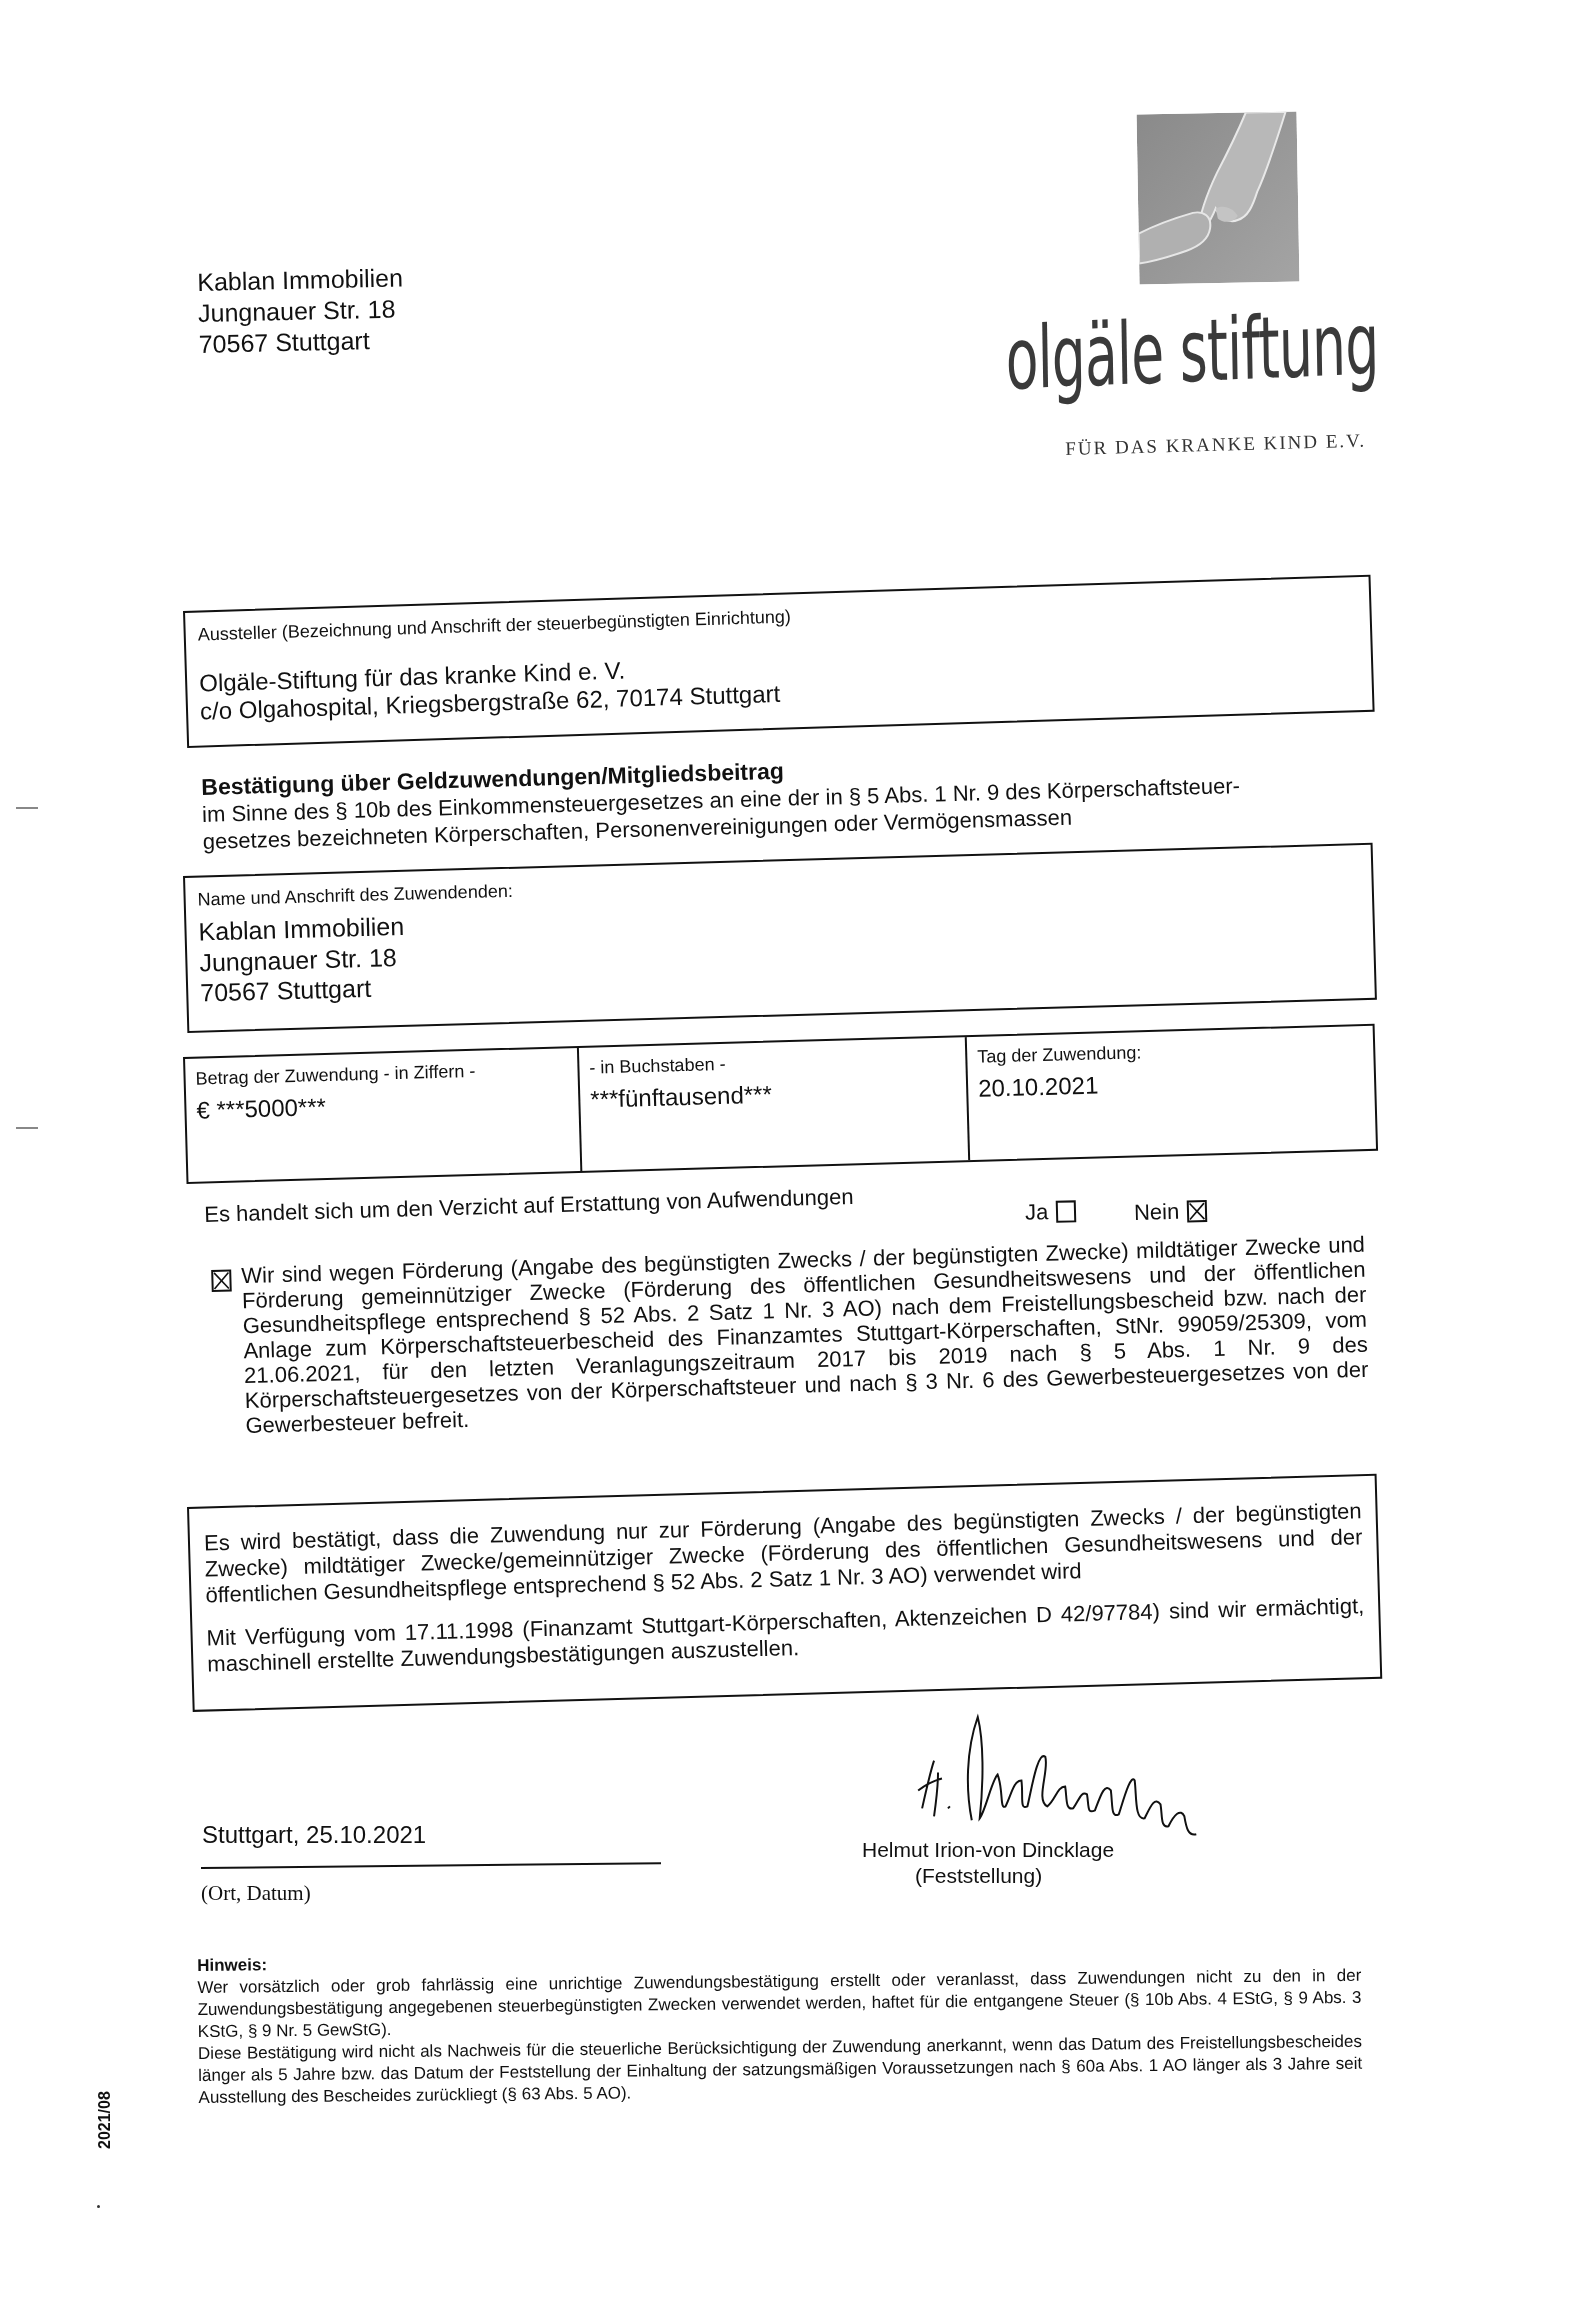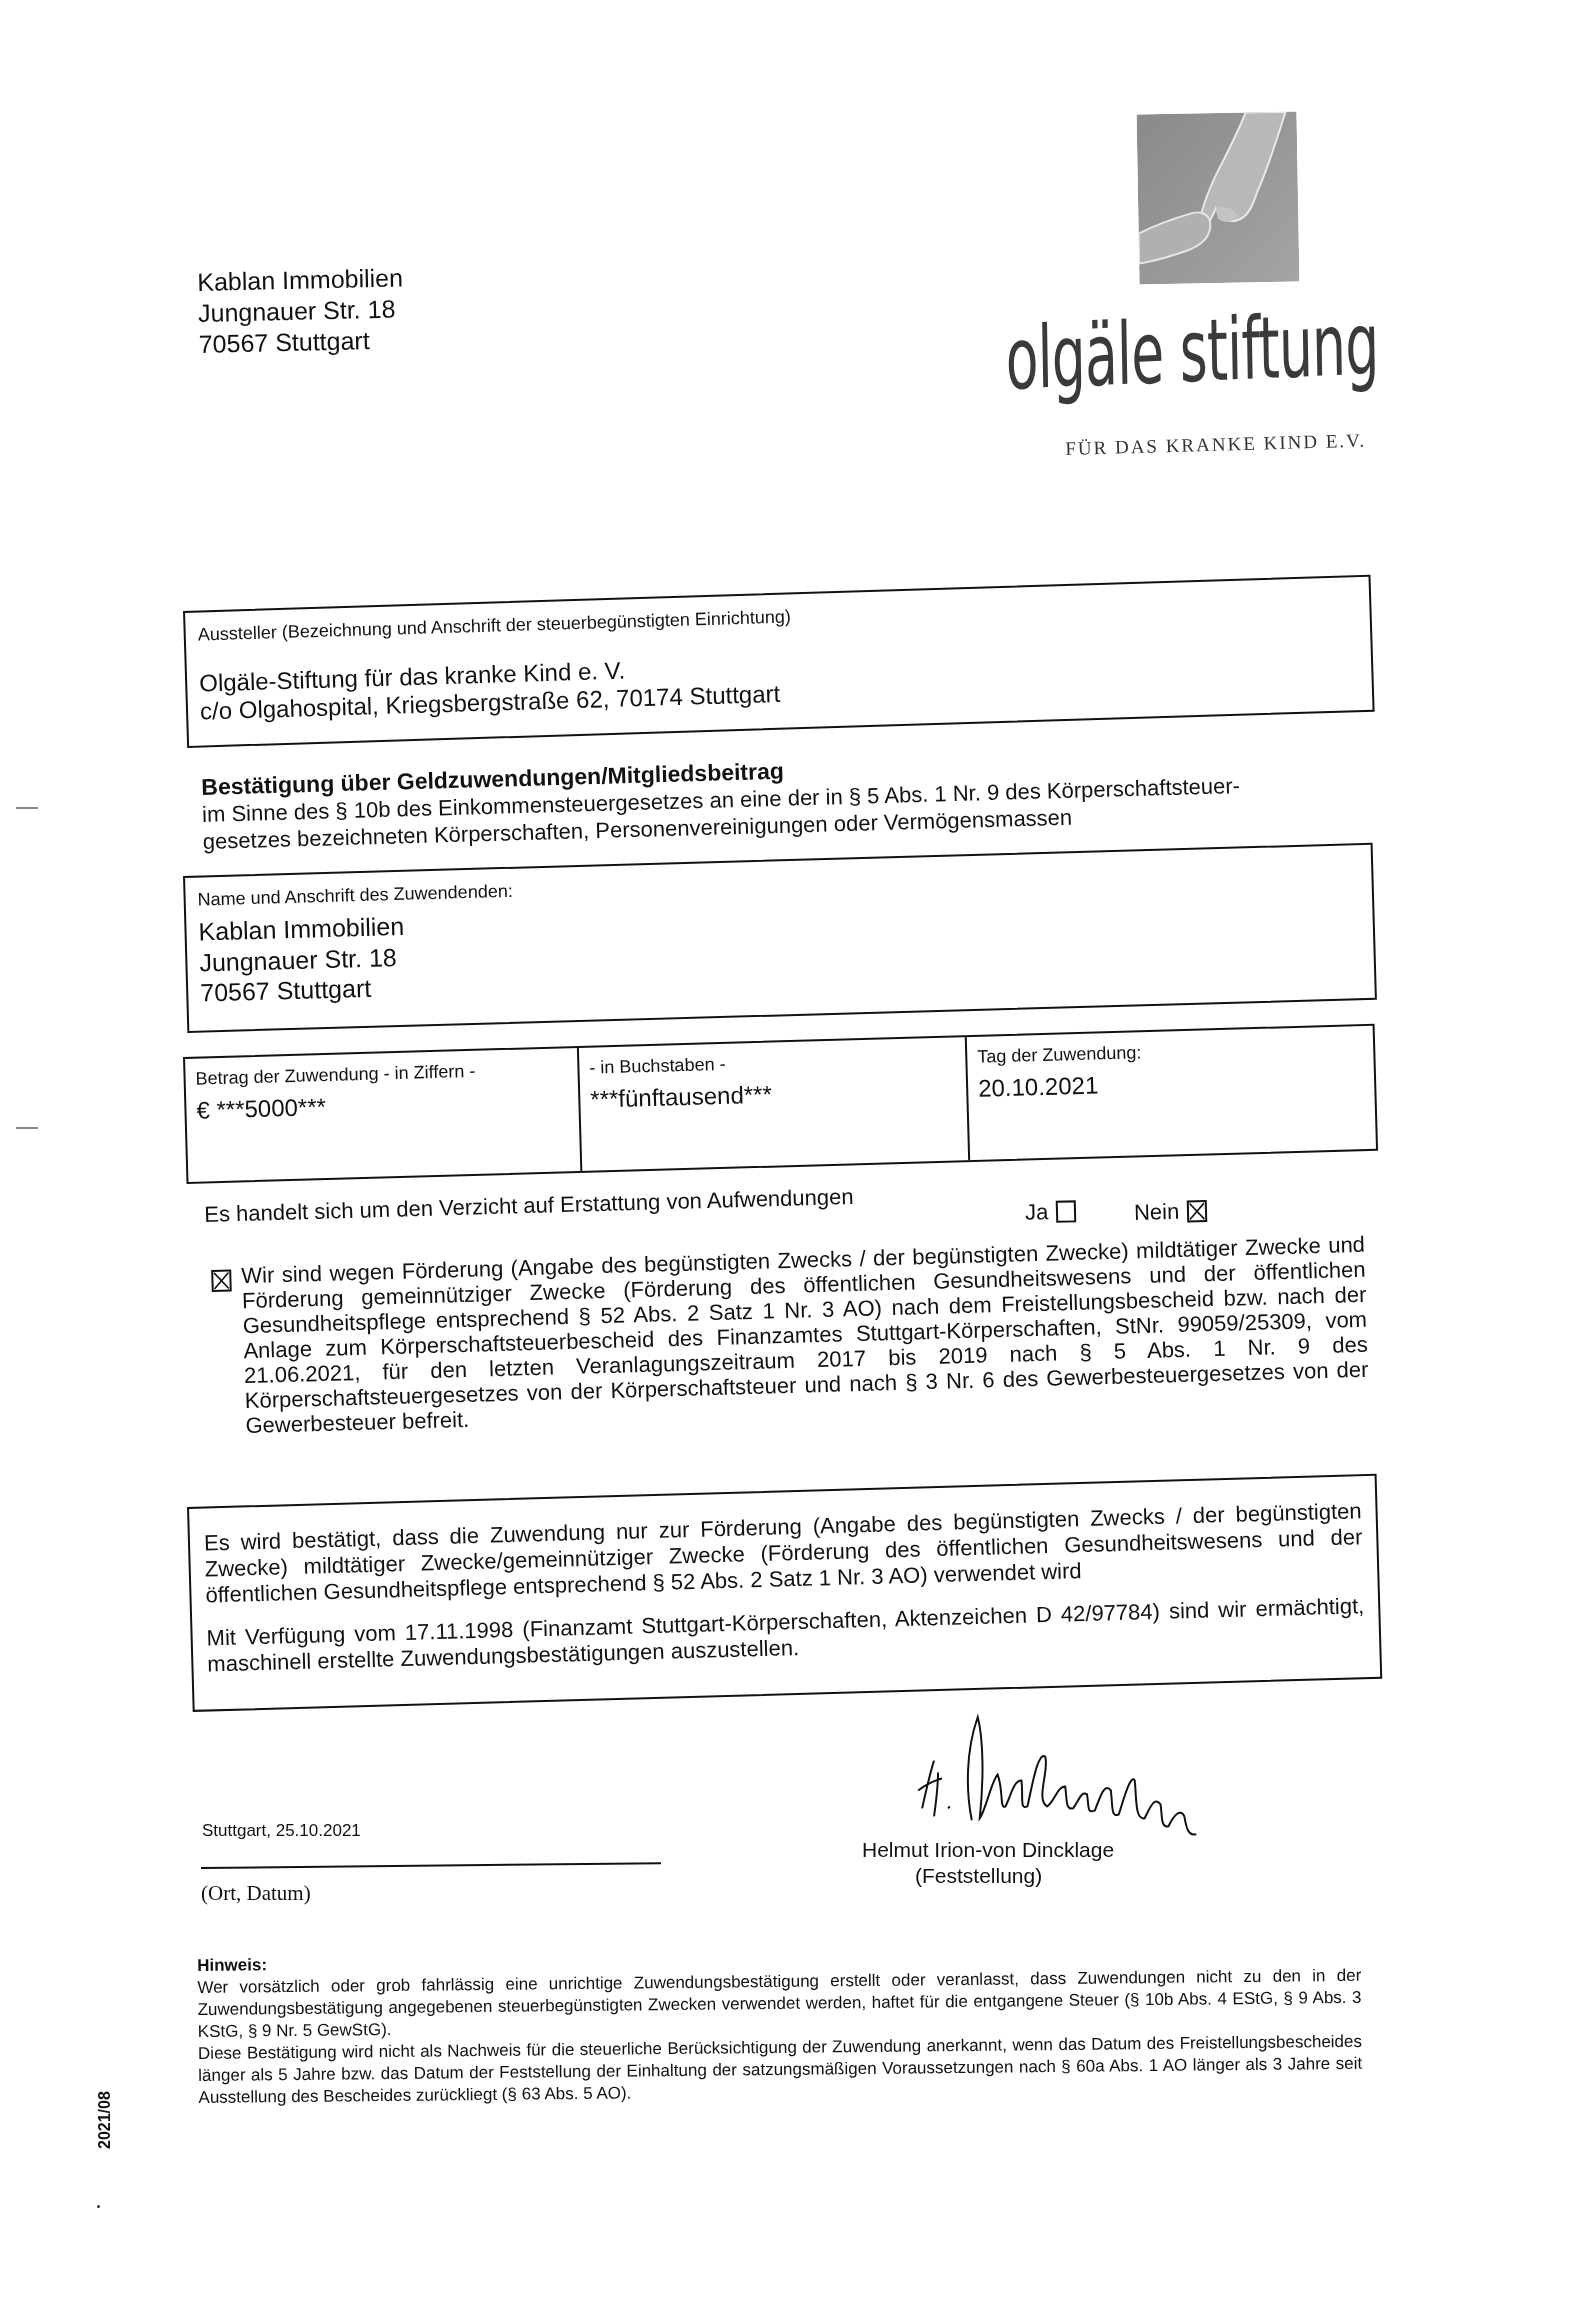--- a/index.html
+++ b/index.html
@@ -50,21 +50,21 @@
   .cb { width:20px; height:22px; border:2px solid #111; box-sizing:border-box; position:relative; display:inline-block; }
   .cb.checked svg { position:absolute; left:0; top:0; width:100%; height:100%; }
 
   .exempt { left:211px; top:1264px; width:1154px; font-size:22px; line-height:25px; }
   .exempt .cbwrap { position:absolute; left:0; top:6px; }
   .exempt p { margin:0 0 0 30px; text-align:justify; }
 
   .box4 { left:187px; top:1507px; width:1190px; height:205px; }
   .box4 p { position:absolute; left:14px; right:14px; margin:0; font-size:22px; line-height:26px; text-align:justify; }
 
-  .place-date { left:202px; top:1821px; font-size:17px; white-space:nowrap; }
+  .place-date { left:202px; top:1821px; font-size:24px; white-space:nowrap; }
   .sig-line { left:201px; top:1867px; width:460px; height:0; border-top:2px solid #111; }
   .ort-datum { left:201px; top:1881px; font-size:21px; white-space:nowrap;font-family:Liberation Serif, serif; }
   .signature { left:900px; top:1711px; width:378px; height:149px; }
   .signer-name { left:862px; top:1838px; font-size:21px; white-space:nowrap; }
   .signer-role { left:915px; top:1864px; font-size:21px; white-space:nowrap; }
 
   .hinweis { left:197px; top:1955px; width:1164px; font-size:17px; line-height:22px; }
   .hinweis .h { font-weight:bold; }
   .hinweis p { margin:0; text-align:justify; }
 

